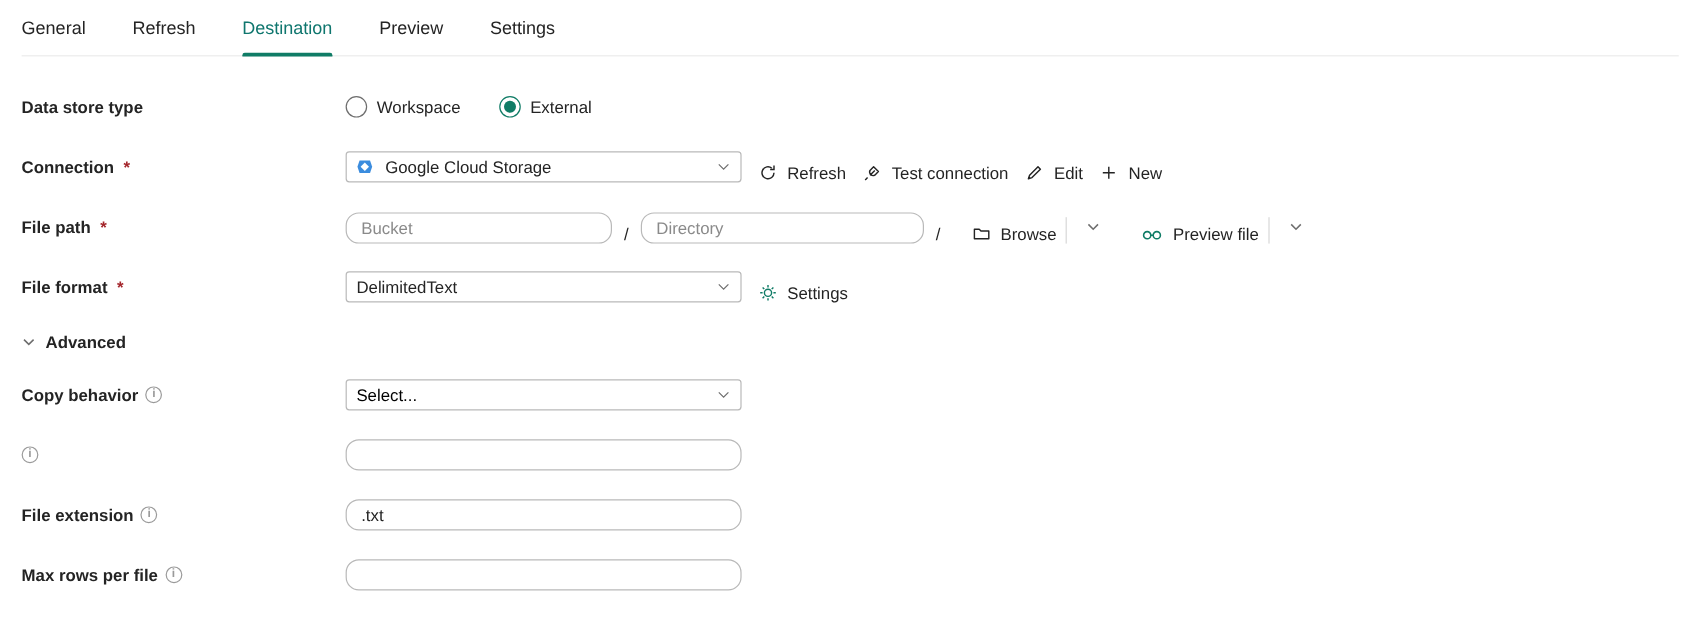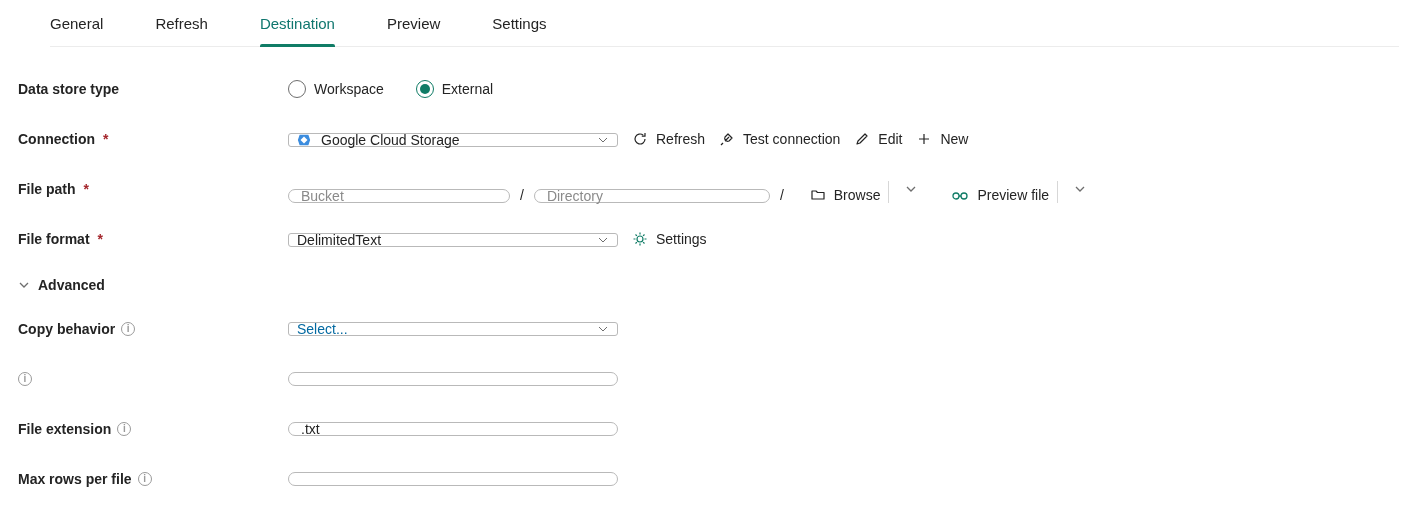--- a/index.html
+++ b/index.html
@@ -10,24 +10,23 @@
     font-size: 14px;
     color: #242424;
     background: #fff;
     width: 1417px;
   }
   .container { padding: 0 18px 20px 18px; }
 
   
   .tabs {
     display: flex;
-    gap: 52px;
+    gap: 39px;
     padding: 15px 0 0 0;
     border-bottom: 1px solid #ececec;
-    margin-left: 32px;
   }
   .tab {
     padding: 0 0 14px 0;
     cursor: pointer;
     font-size: 15px;
     color: #242424;
     position: relative;
   }
   .tab.active {
     font-weight: 400;
@@ -101,21 +100,21 @@
   .radio.selected .inner {
     width: 10px; height: 10px;
     background: #107c66;
     border-radius: 50%;
   }
 
   
   .select, .textbox {
     border: 1px solid #b9b9b9;
     border-radius: 3px;
-    height: 14px;
+    height: 26px;
     background: #fff;
     display: inline-flex;
     align-items: center;
     padding: 0 8px;
     color: #242424;
     gap: 48px;
   }
   .textbox { padding: 0 10px; border-radius: 11px; }
   .textbox input {
     border: none;
@@ -374,21 +373,21 @@
     </div>
 
     
     <div class="row">
       <div class="label-col">
         <span>Copy behavior</span>
         <span class="info-icon">i</span>
       </div>
       <div class="controls-col">
         <div class="select w-330">
-          <span class="select-content" style="color:#0369a1;">
+          <span class="select-content" style="color:#000000;">
             <span>Select...</span>
           </span>
           <span class="chev">
             <svg width="12" height="12" viewBox="0 0 12 12">
                 <path d="M2 4 L6 8 L10 4" fill="none" stroke="currentColor" stroke-width="1"></path>
               </svg>
           </span>
         </div>
       </div>
     </div>

